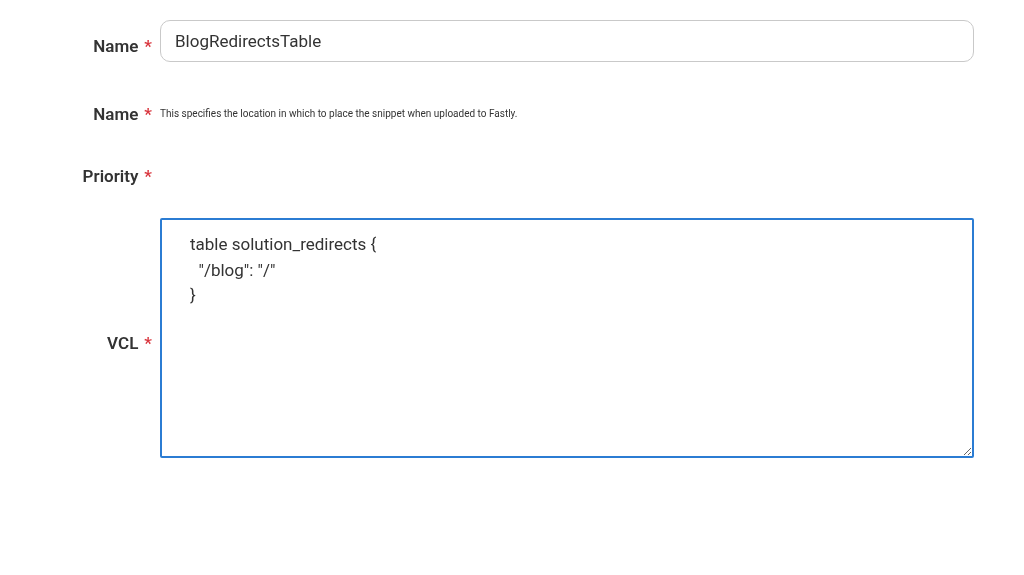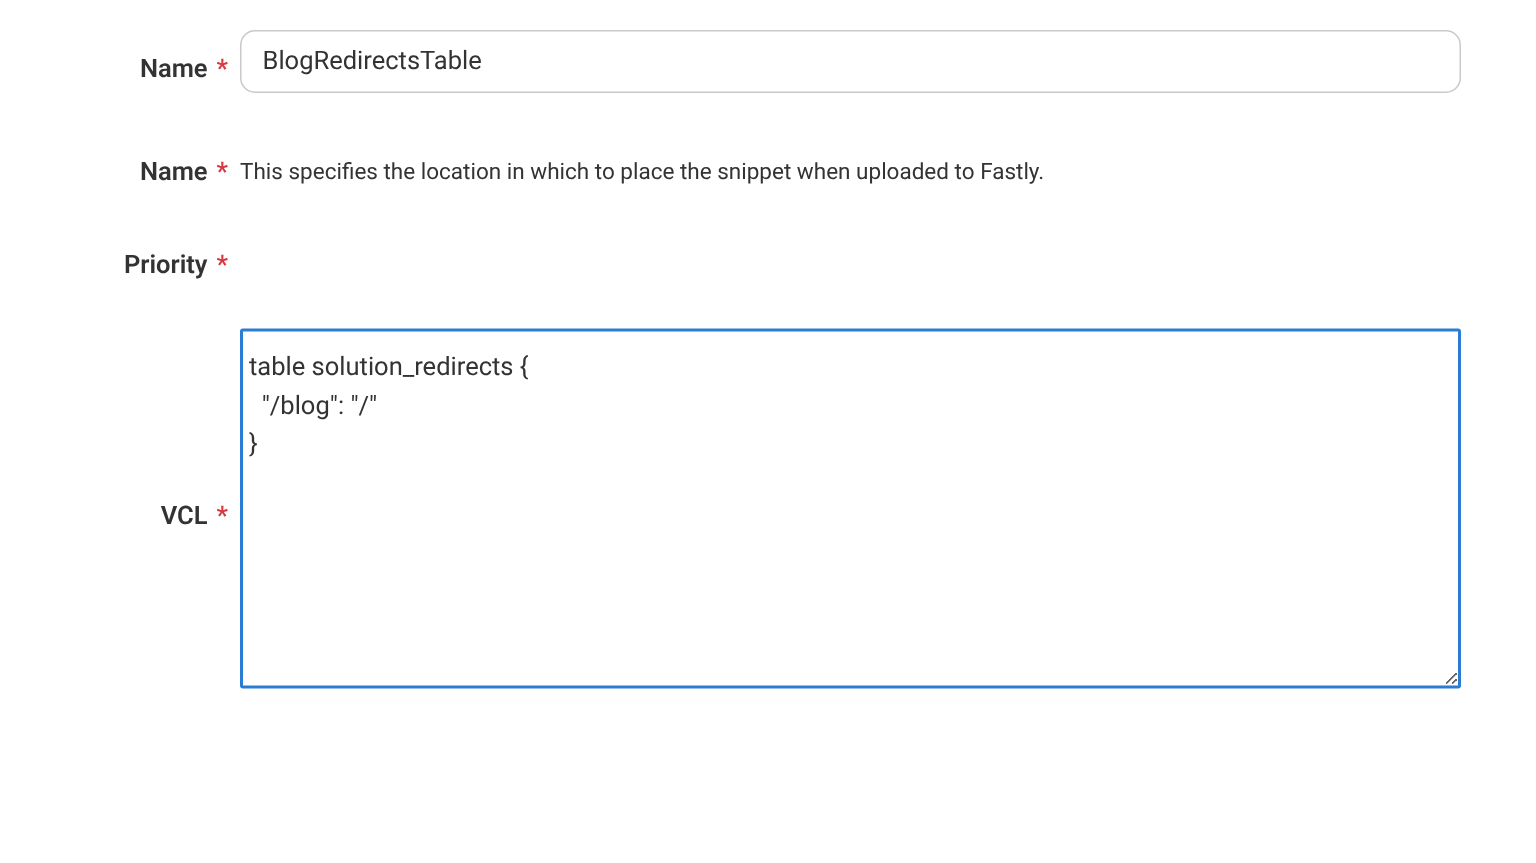--- a/index.html
+++ b/index.html
@@ -48,29 +48,29 @@
       font-size: 17px;
       padding: 10px 14px;
       border: 1px solid #c9c9c9;
       border-radius: 10px;
       outline: none;
       font-family: inherit;
       color: #333;
       background: #fff;
     }
     .helper-text {
-      font-size: 15px;
+      font-size: 10px;
       color: #333;
       margin-top: 10px;
       line-height: 1.4;
     }
     .vcl-textarea {
       width: 100%;
       font-size: 17px;
-      padding: 12px 4px;
+      padding: 12px 28px;
       border: 2px solid #2b7cd3;
       border-radius: 2px;
       outline: none;
       font-family: inherit;
       color: #333;
       min-height: 240px;
       resize: both;
       line-height: 1.5;
       white-space: pre;
     }

